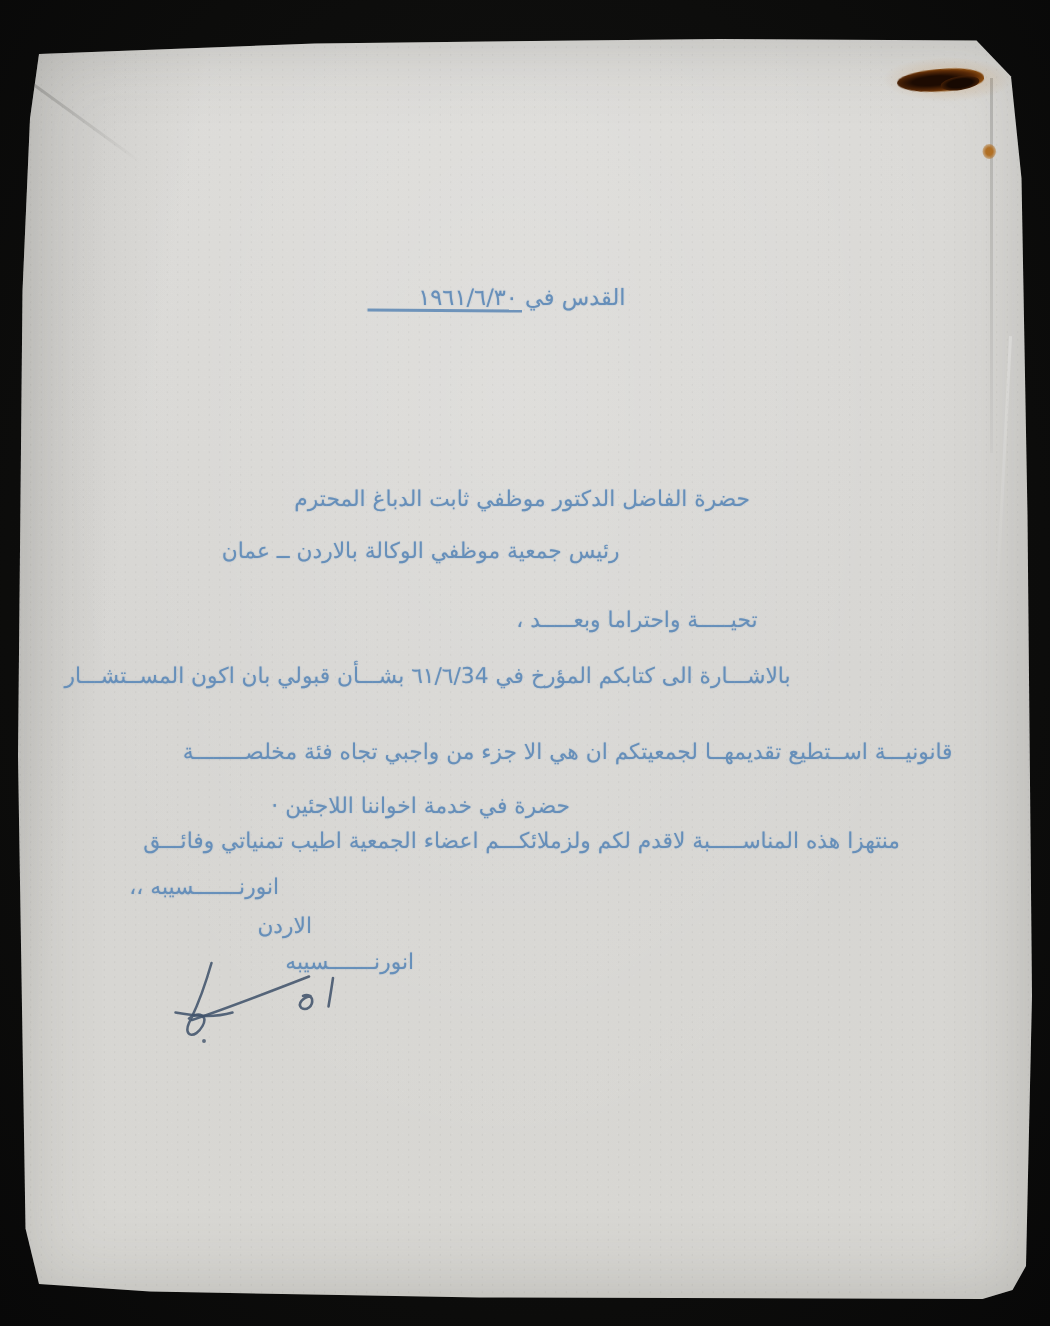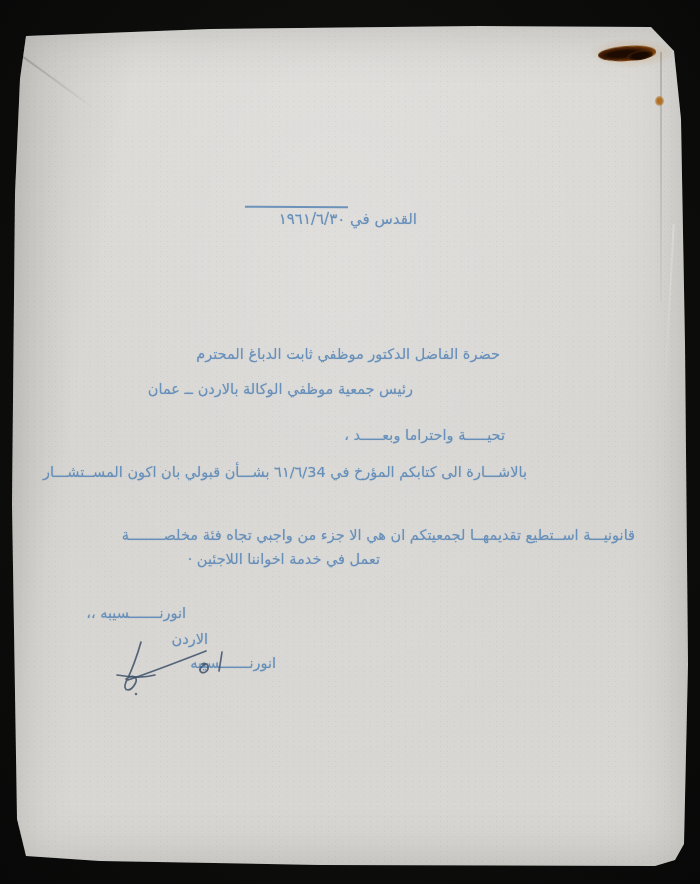--- a/index.html
+++ b/index.html
@@ -41,21 +41,20 @@
   .stain-lobe{position:absolute;left:617px;top:27px;width:26px;height:9px;border-radius:50%;
     transform:rotate(-8deg);background:radial-gradient(ellipse, #170902 0 45%, #4a2206 75%, rgba(74,34,6,0) 100%);}
   .stain-speck{position:absolute;left:645px;top:72px;width:9px;height:10px;border-radius:50%;
     filter:blur(0.3px);
     background:radial-gradient(ellipse, #b06f24 0 35%, rgba(176,111,36,0.5) 65%, rgba(176,111,36,0) 100%);}
   .line{
     position:absolute;direction:rtl;white-space:nowrap;
     color:#5e8ab8;font-size:14.5px;line-height:20px;
     text-shadow:0 0 1px rgba(94,138,184,0.50);
     opacity:0.93;
-    margin-top:21px;
   }
   .date-line{font-size:15px;}
   .date-underline{position:absolute;left:235px;top:182px;width:103px;height:2px;
     background:rgba(90,134,180,0.85);transform:rotate(0.4deg);}
   .sig-svg{position:absolute;left:100px;top:612px;width:130px;height:75px;}
   .sig-svg path{fill:none;stroke:#42546c;stroke-width:1.7;stroke-linecap:round;opacity:0.88;}
   .sig-svg circle{fill:#42546c;opacity:0.8;}
 </style>
 </head>
 <body>
@@ -79,23 +78,24 @@
     <span>١٩٦١/٦/٣٠</span>
   </div>
   <div class="date-underline"></div>
 
   <div class="line" style="top:299px;right:188px">حضرة الفاضل الدكتور موظفي ثابت الدباغ المحترم</div>
   <div class="line" style="top:380px;right:183px">تحيـــــة واحتراما وبعـــــد ،</div>
 
   <div class="line" style="top:334px;right:275px">رئيس جمعية موظفي الوكالة بالاردن ــ عمان</div>
 
   <div class="line" style="top:417px;right:161px">بالاشـــارة الى كتابكم المؤرخ في ٦١/٦/34 بشـــأن قبولي بان اكون المســتشـــار</div>
-  <div class="line" style="top:480px;right:53px">قانونيـــة اســتطيع تقديمهــا لجمعيتكم ان هي الا جزء من واجبي تجاه فئة مخلصــــــــة</div>
-  <div class="line" style="top:504px;right:308px">تعمل في خدمة اخواننا اللاجئين ·</div>
+  <div class="line" style="top:468px;right:53px">قانونيـــة اســتطيع تقديمهــا لجمعيتكم ان هي الا جزء من واجبي تجاه فئة مخلصــــــــة</div>
+  <div class="line" style="top:504px;right:308px">حضرة في خدمة اخواننا اللاجئين ·</div>
 
+  <div class="line" style="top:527px;right:88px">منتهزا هذه المناســـــبة لاقدم لكم ولزملائكـــم اعضاء الجمعية اطيب تمنياتي وفائـــق</div>
   <div class="line" style="top:558px;right:502px">انورنـــــــسيبه ،،</div>
 
   <div class="line" style="top:584px;right:480px">الاردن</div>
   <div class="line" style="top:608px;right:412px">انورنـــــــسيبه</div>
 
   <svg class="sig-svg" viewBox="0 0 130 75">
     <path d="M 96,15 C 78,22 42,36 18,44"></path>
     <path d="M 31,6 C 27,20 22,34 16,46 C 12,55 20,57 25,48 C 29,41 23,38 16,43"></path>
     <path d="M 7,39 C 18,41 31,43 45,39"></path>
     <path d="M 112,16 C 111,23 110,29 109,35"></path>

